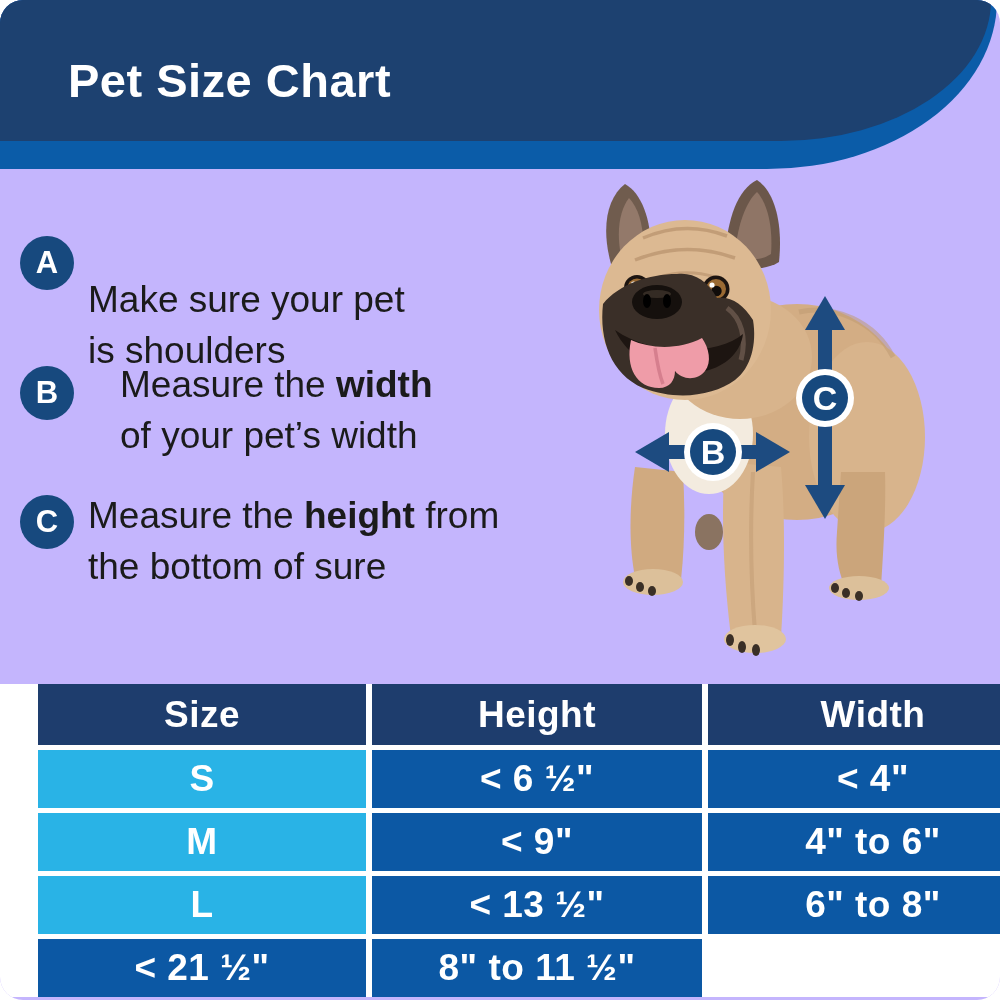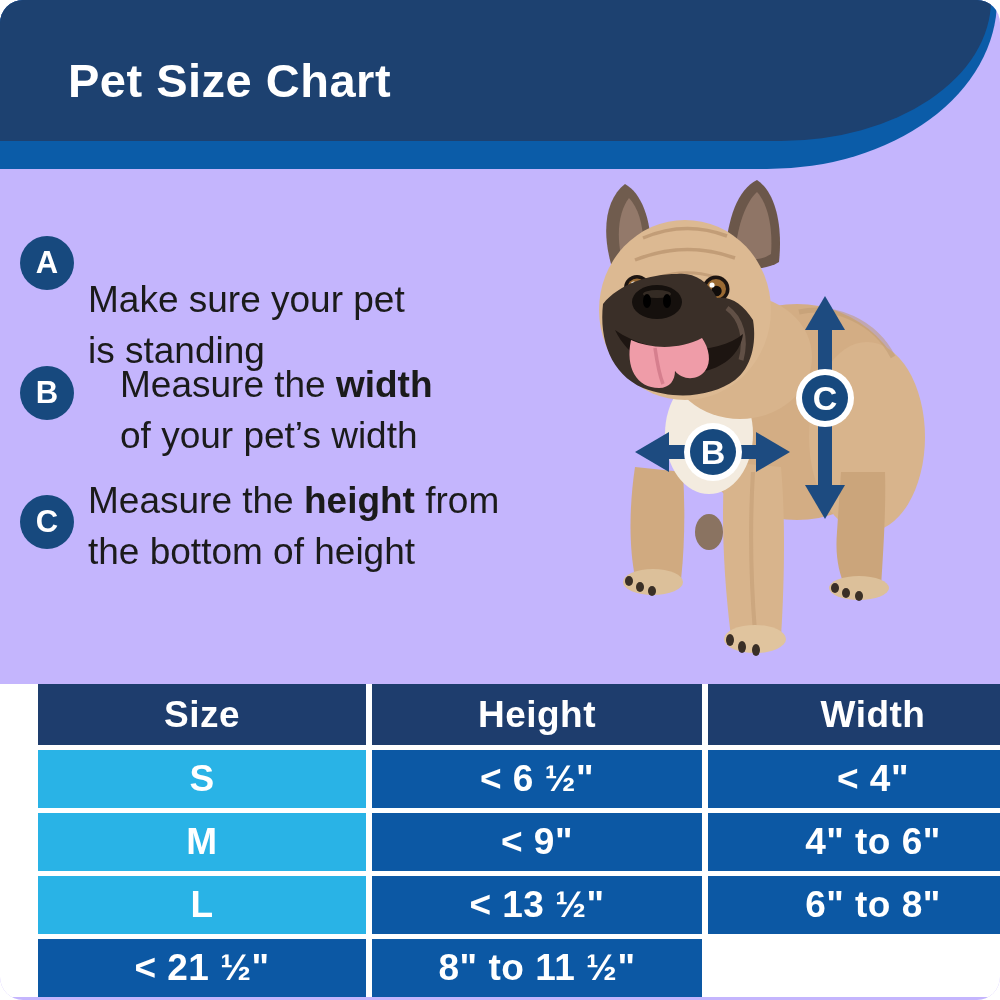--- a/index.html
+++ b/index.html
@@ -30,21 +30,21 @@
     display:flex;align-items:center;justify-content:center;
     font-size:31px;font-weight:700;
   }
   .step-text{
     position:absolute;left:88px;color:var(--text-dark,#1B1B1B);
     font-size:37px;line-height:51px;font-weight:400;white-space:nowrap;
   }
   .step-text b{font-weight:700;}
   #badge-a{top:236px;} #text-a{top:229px;margin-top:45px;}
   #badge-b{top:366px;} #text-b{top:359px;margin-left:32px;}
-  #badge-c{top:495px;} #text-c{top:475px;}
+  #badge-c{top:495px;} #text-c{top:490px;}
   
   #dog{position:absolute;left:585px;top:172px;width:350px;height:500px;}
   
   .size-table{
     position:absolute;left:0;top:684px;width:1000px;
     display:grid;
     grid-template-columns:328px 330px 330px;
     grid-template-rows:61px 58px 58px 58px 58px;
     column-gap:6px;row-gap:5px;background:#fff;padding-left:38px;
   }
@@ -64,37 +64,37 @@
   <div class="banner-accent"></div>
   <div class="banner">
     <h1>Pet Size Chart</h1>
   </div>
 
   <div class="step-badge" id="badge-a">
     <span>A</span>
   </div>
   <div class="step-text" id="text-a">
     <div>Make sure your pet</div>
-    <div>is standing</div>
+    <div>is shoulders</div>
   </div>
 
   <div class="step-badge" id="badge-b">
     <span>B</span>
   </div>
   <div class="step-text" id="text-b">
     <div><span>Measure the </span><b>width</b></div>
     <div>of your pet’s width</div>
   </div>
 
   <div class="step-badge" id="badge-c">
     <span>C</span>
   </div>
   <div class="step-text" id="text-c">
     <div><span>Measure the </span><b>height</b><span> from</span></div>
-    <div>the bottom of height</div>
+    <div>the bottom of sure</div>
   </div>
 
   <svg id="dog" viewBox="0 0 350 500">
 
     <ellipse cx="124" cy="360" rx="14" ry="18" fill="#8a7361"></ellipse>
 
     <g>
       <ellipse cx="212" cy="240" rx="112" ry="108" fill="#d3ad84"></ellipse>
       <ellipse cx="282" cy="265" rx="58" ry="95" fill="#d8b48c"></ellipse>
       <path d="M214 140 C 250 132 290 150 308 185" fill="none" stroke="#c09a72" stroke-width="5" opacity=".55"></path>

